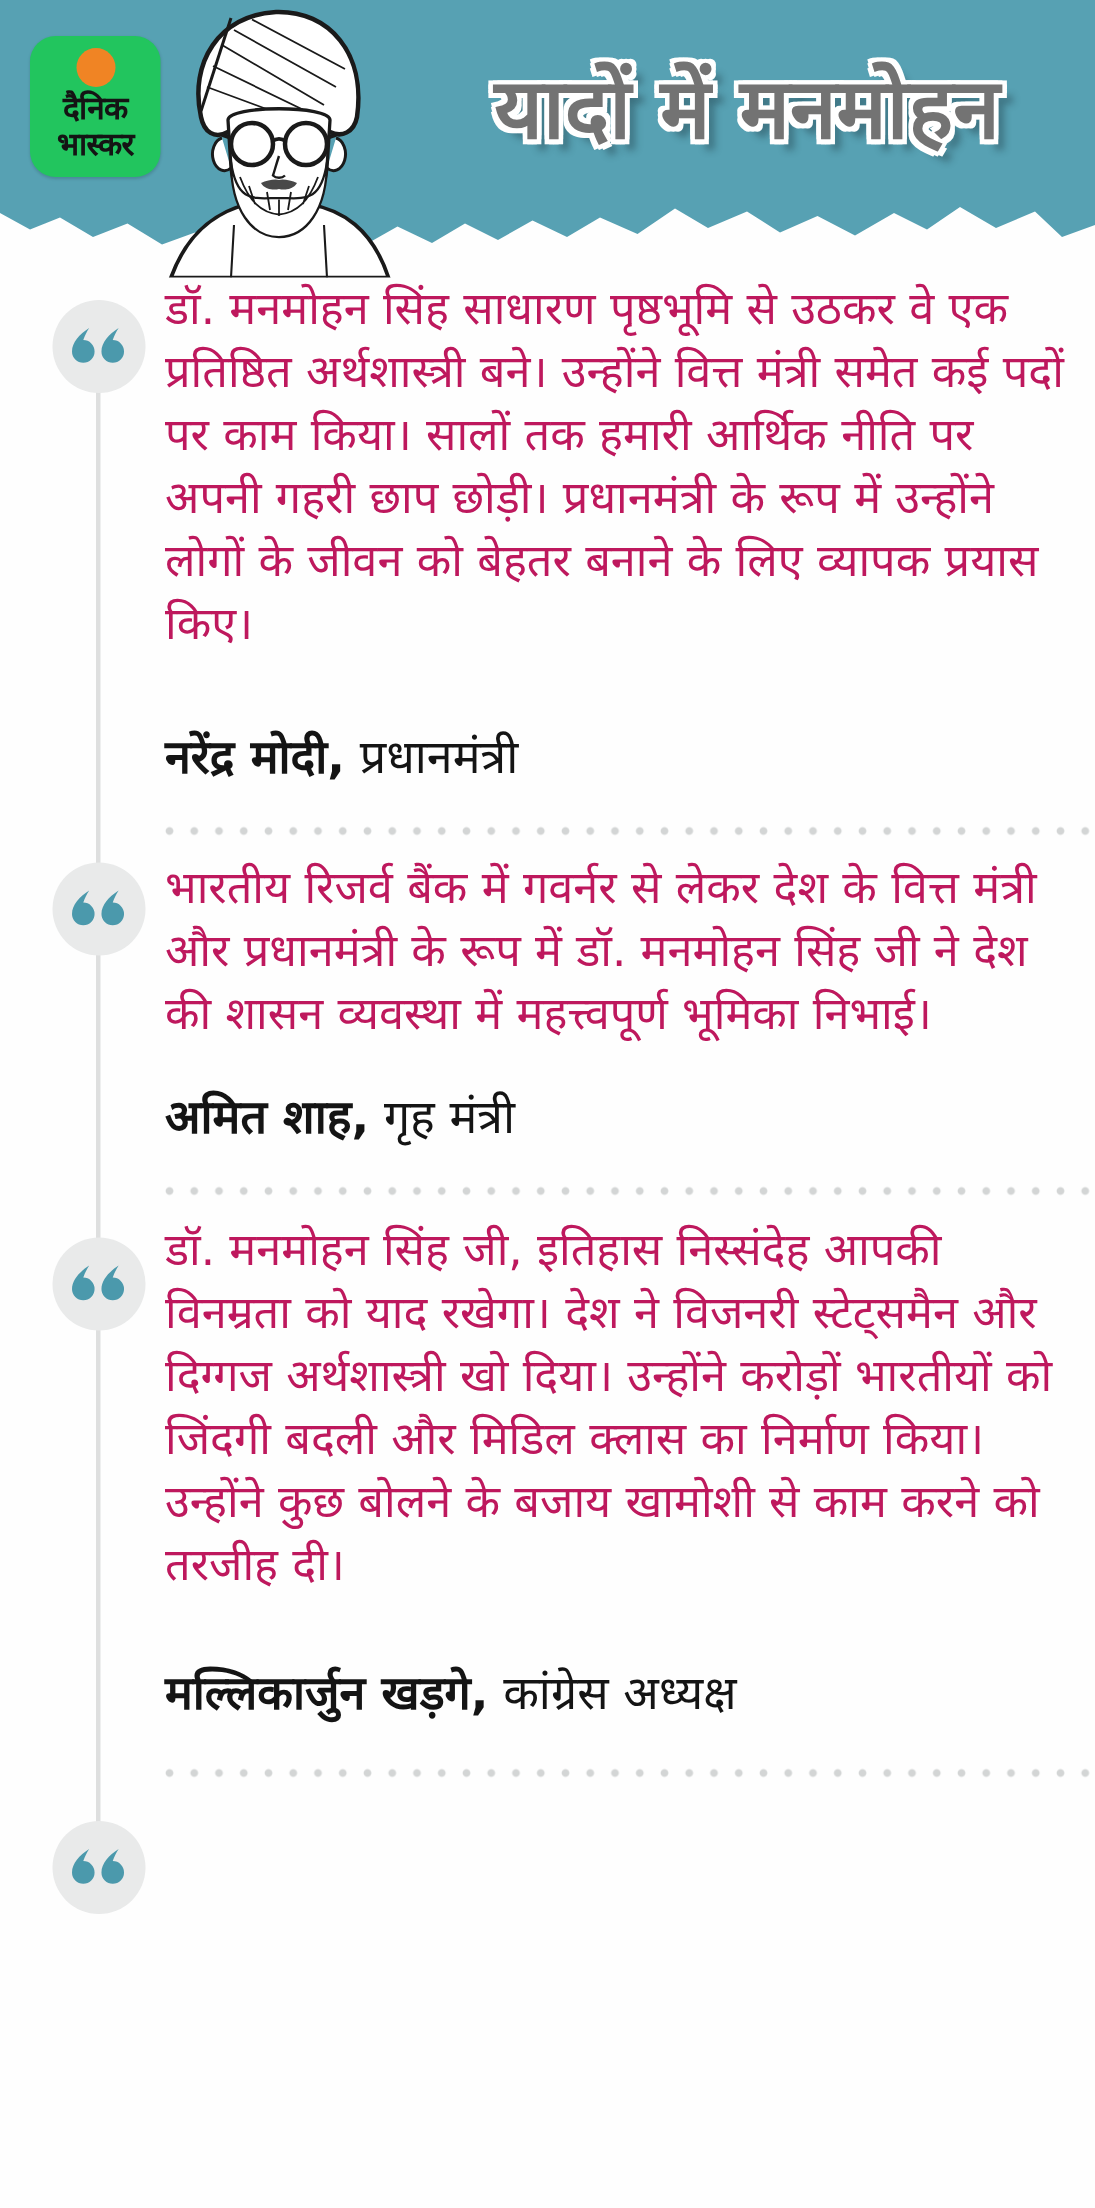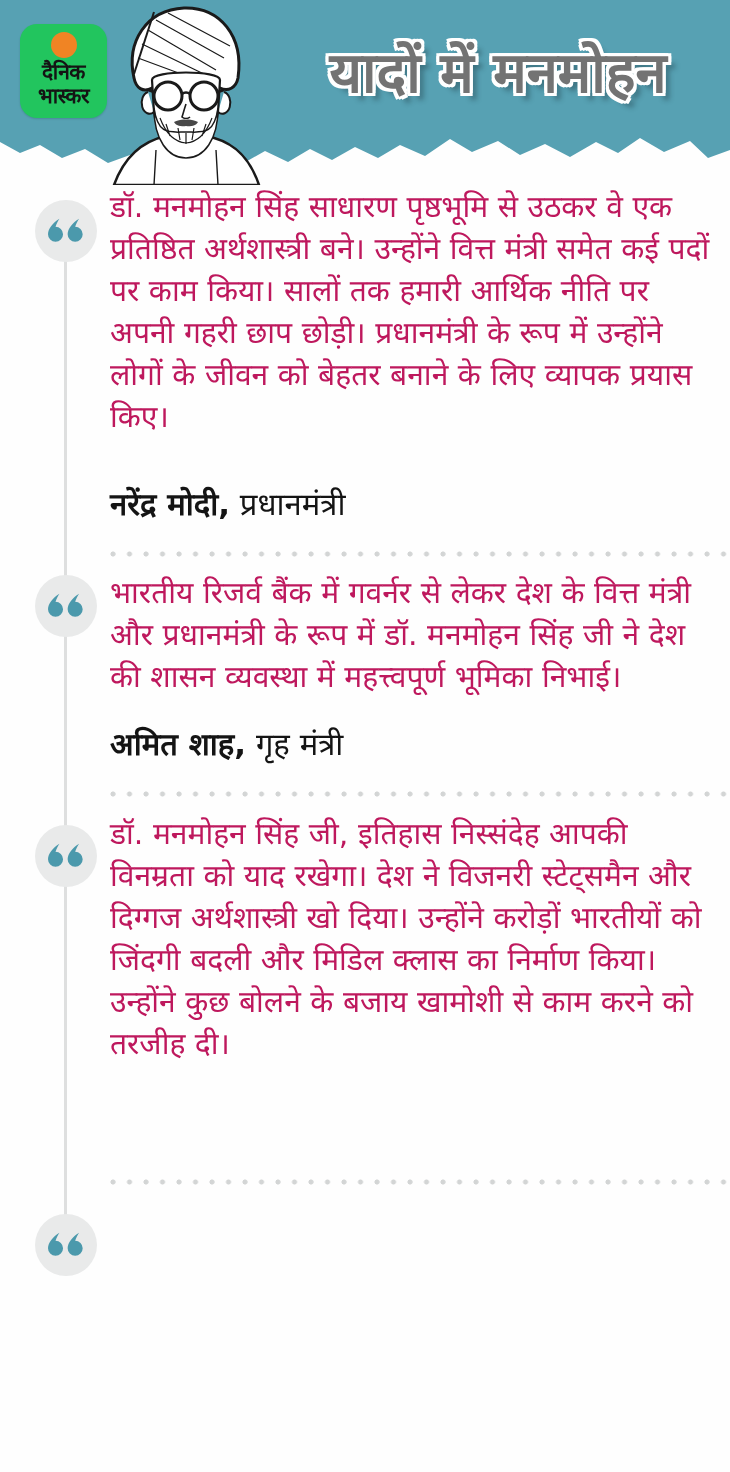--- a/index.html
+++ b/index.html
@@ -135,16 +135,17 @@
 
   <p class="q-text t1">डॉ. मनमोहन सिंह साधारण पृष्ठभूमि से उठकर वे एक प्रतिष्ठित अर्थशास्त्री बने।  उन्होंने वित्त मंत्री समेत कई पदों पर काम किया। सालों तक हमारी आर्थिक नीति पर अपनी गहरी छाप छोड़ी। प्रधानमंत्री के रूप में उन्होंने लोगों के जीवन को बेहतर बनाने के लिए व्यापक प्रयास किए।</p>
   <p class="q-attr a1"><strong>नरेंद्र मोदी,</strong> <span>प्रधानमंत्री</span></p>
   <div class="dotted-sep s1"></div>
 
   <p class="q-text t2">भारतीय रिजर्व बैंक में गवर्नर से लेकर देश के वित्त मंत्री और प्रधानमंत्री के रूप में डॉ. मनमोहन सिंह जी ने देश की शासन व्यवस्था में महत्त्वपूर्ण भूमिका निभाई।</p>
   <p class="q-attr a2"><strong>अमित शाह,</strong> <span>गृह मंत्री</span></p>
   <div class="dotted-sep s2"></div>
 
   <p class="q-text t3">डॉ. मनमोहन सिंह जी, इतिहास निस्संदेह आपकी विनम्रता को याद रखेगा। देश ने विजनरी स्टेट्समैन और दिग्गज अर्थशास्त्री खो दिया। उन्होंने करोड़ों भारतीयों को जिंदगी बदली और मिडिल क्लास का निर्माण किया। उन्होंने कुछ बोलने के बजाय खामोशी से काम करने को तरजीह दी।</p>
+  <p class="q-attr a3"><strong>मल्लिकार्जुन खड़गे,</strong> <span>कांग्रेस अध्यक्ष</span></p>
   <div class="dotted-sep s3"></div>
 
 
 </div>
 
 </body></html>

